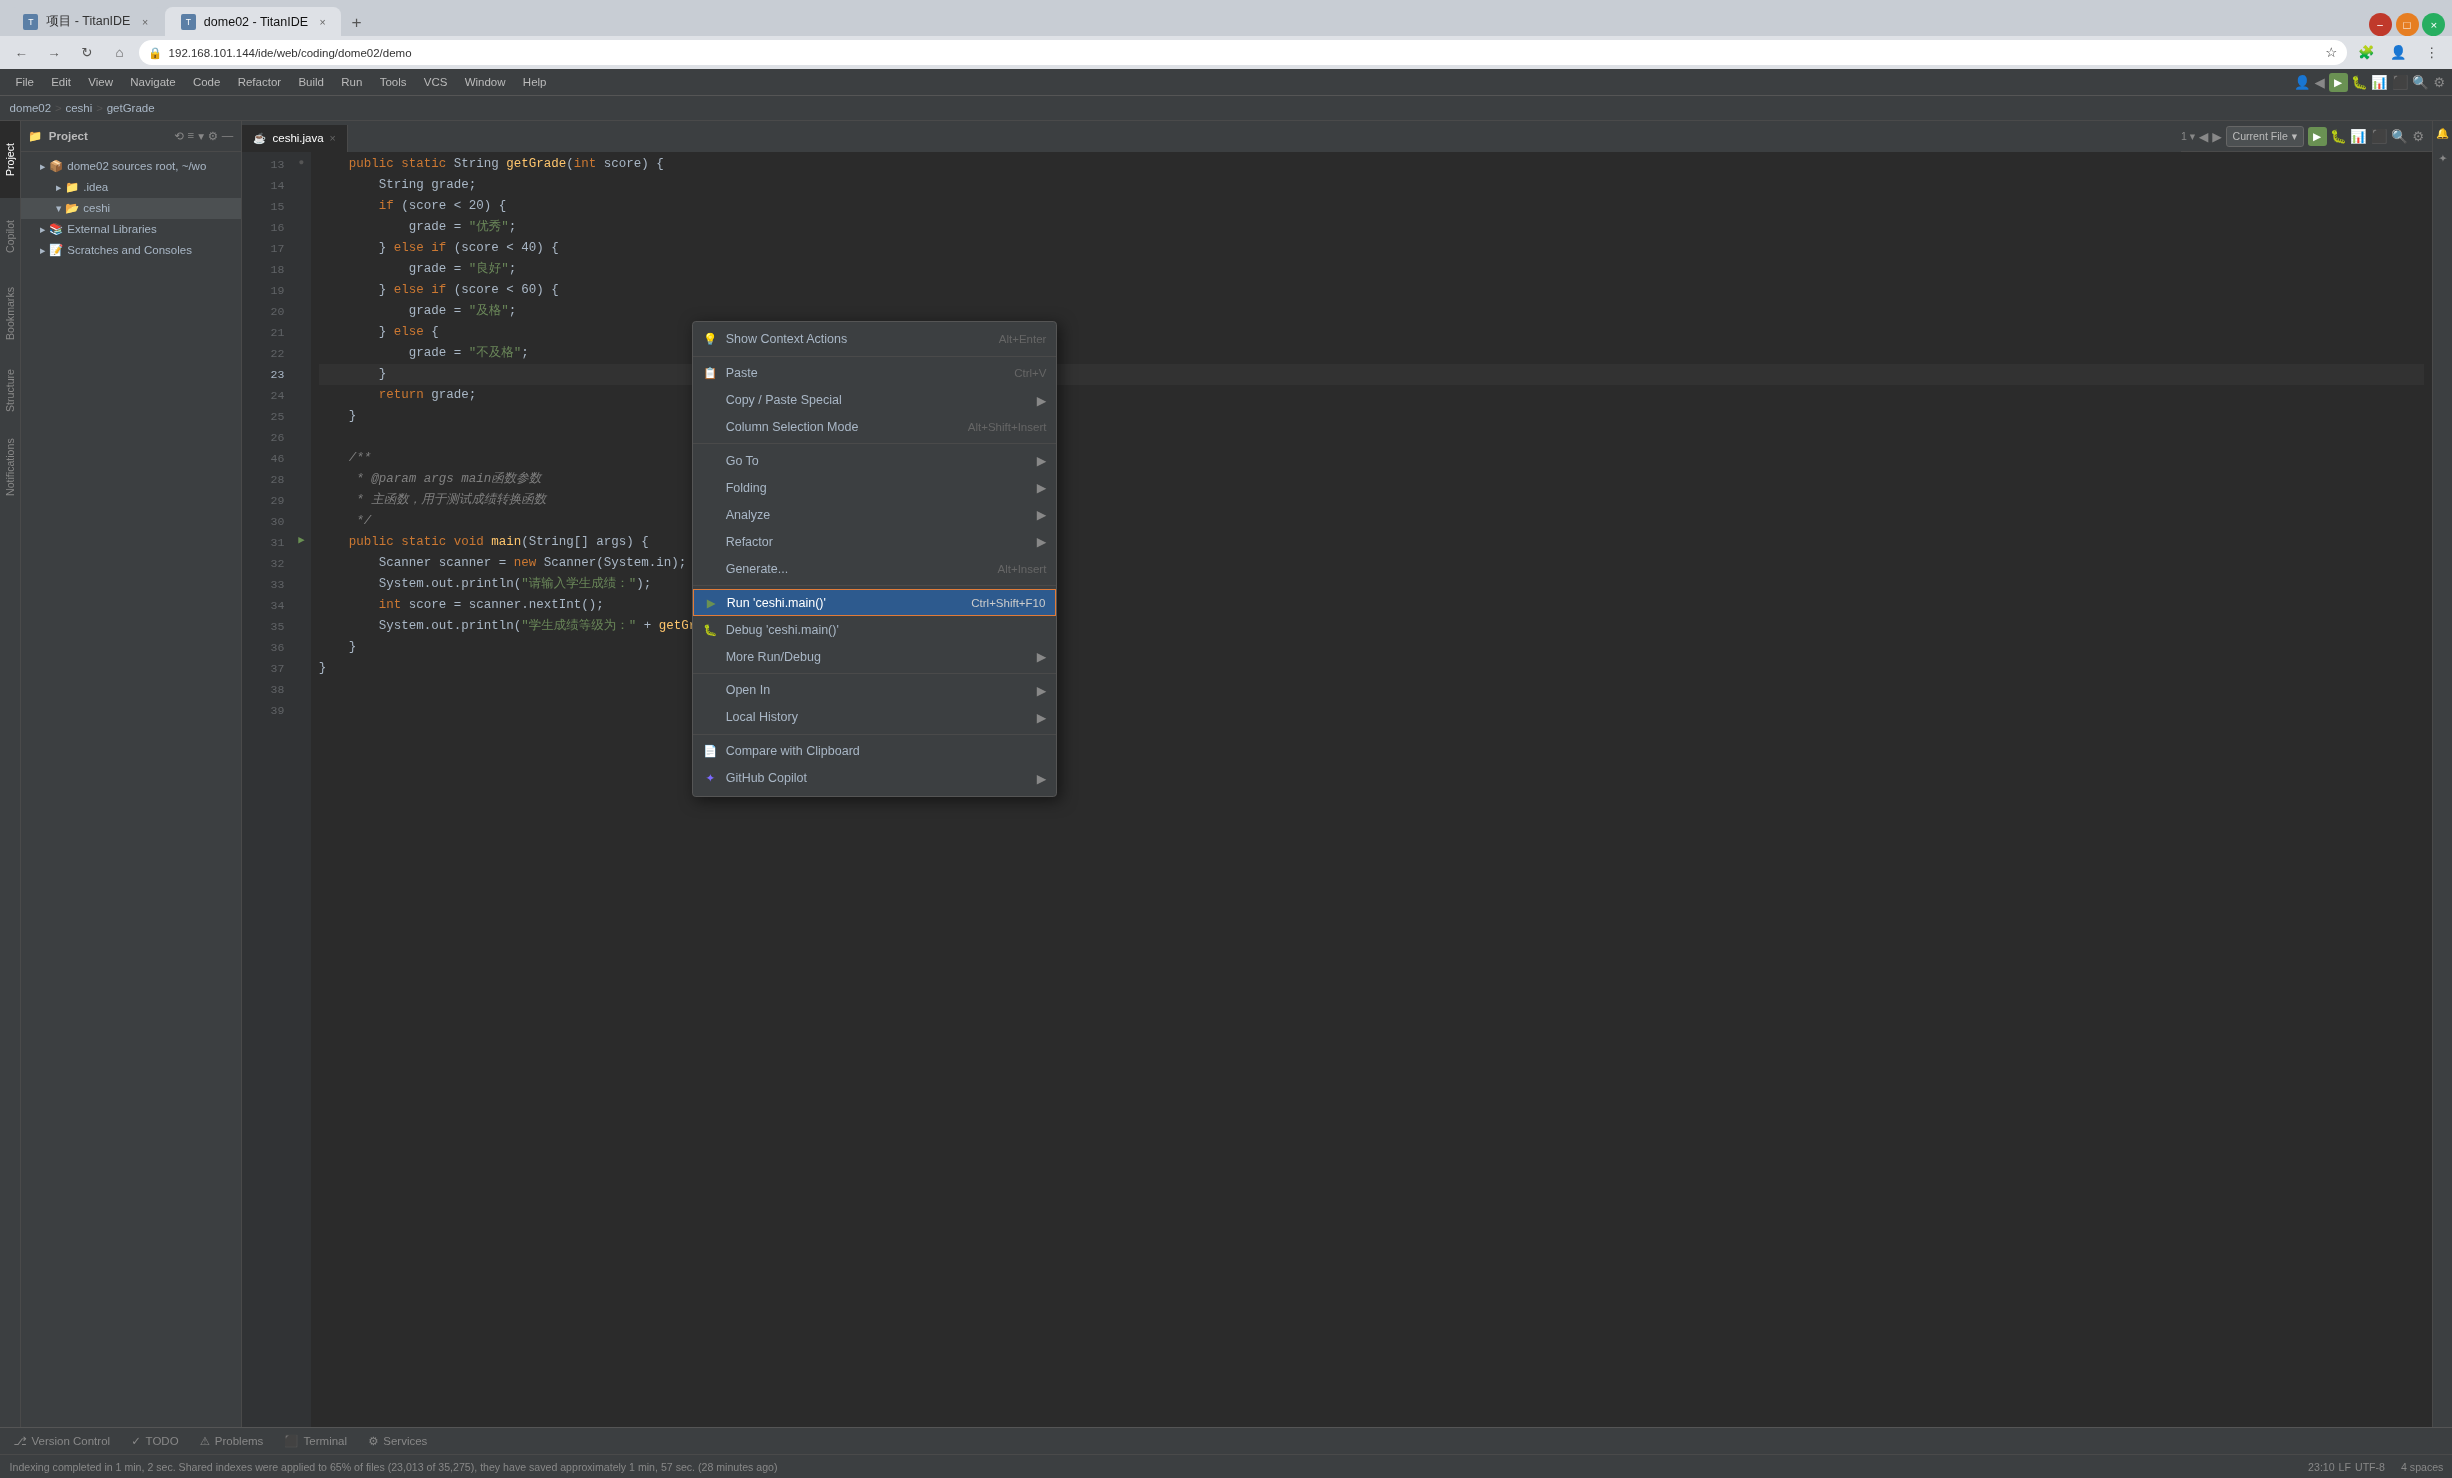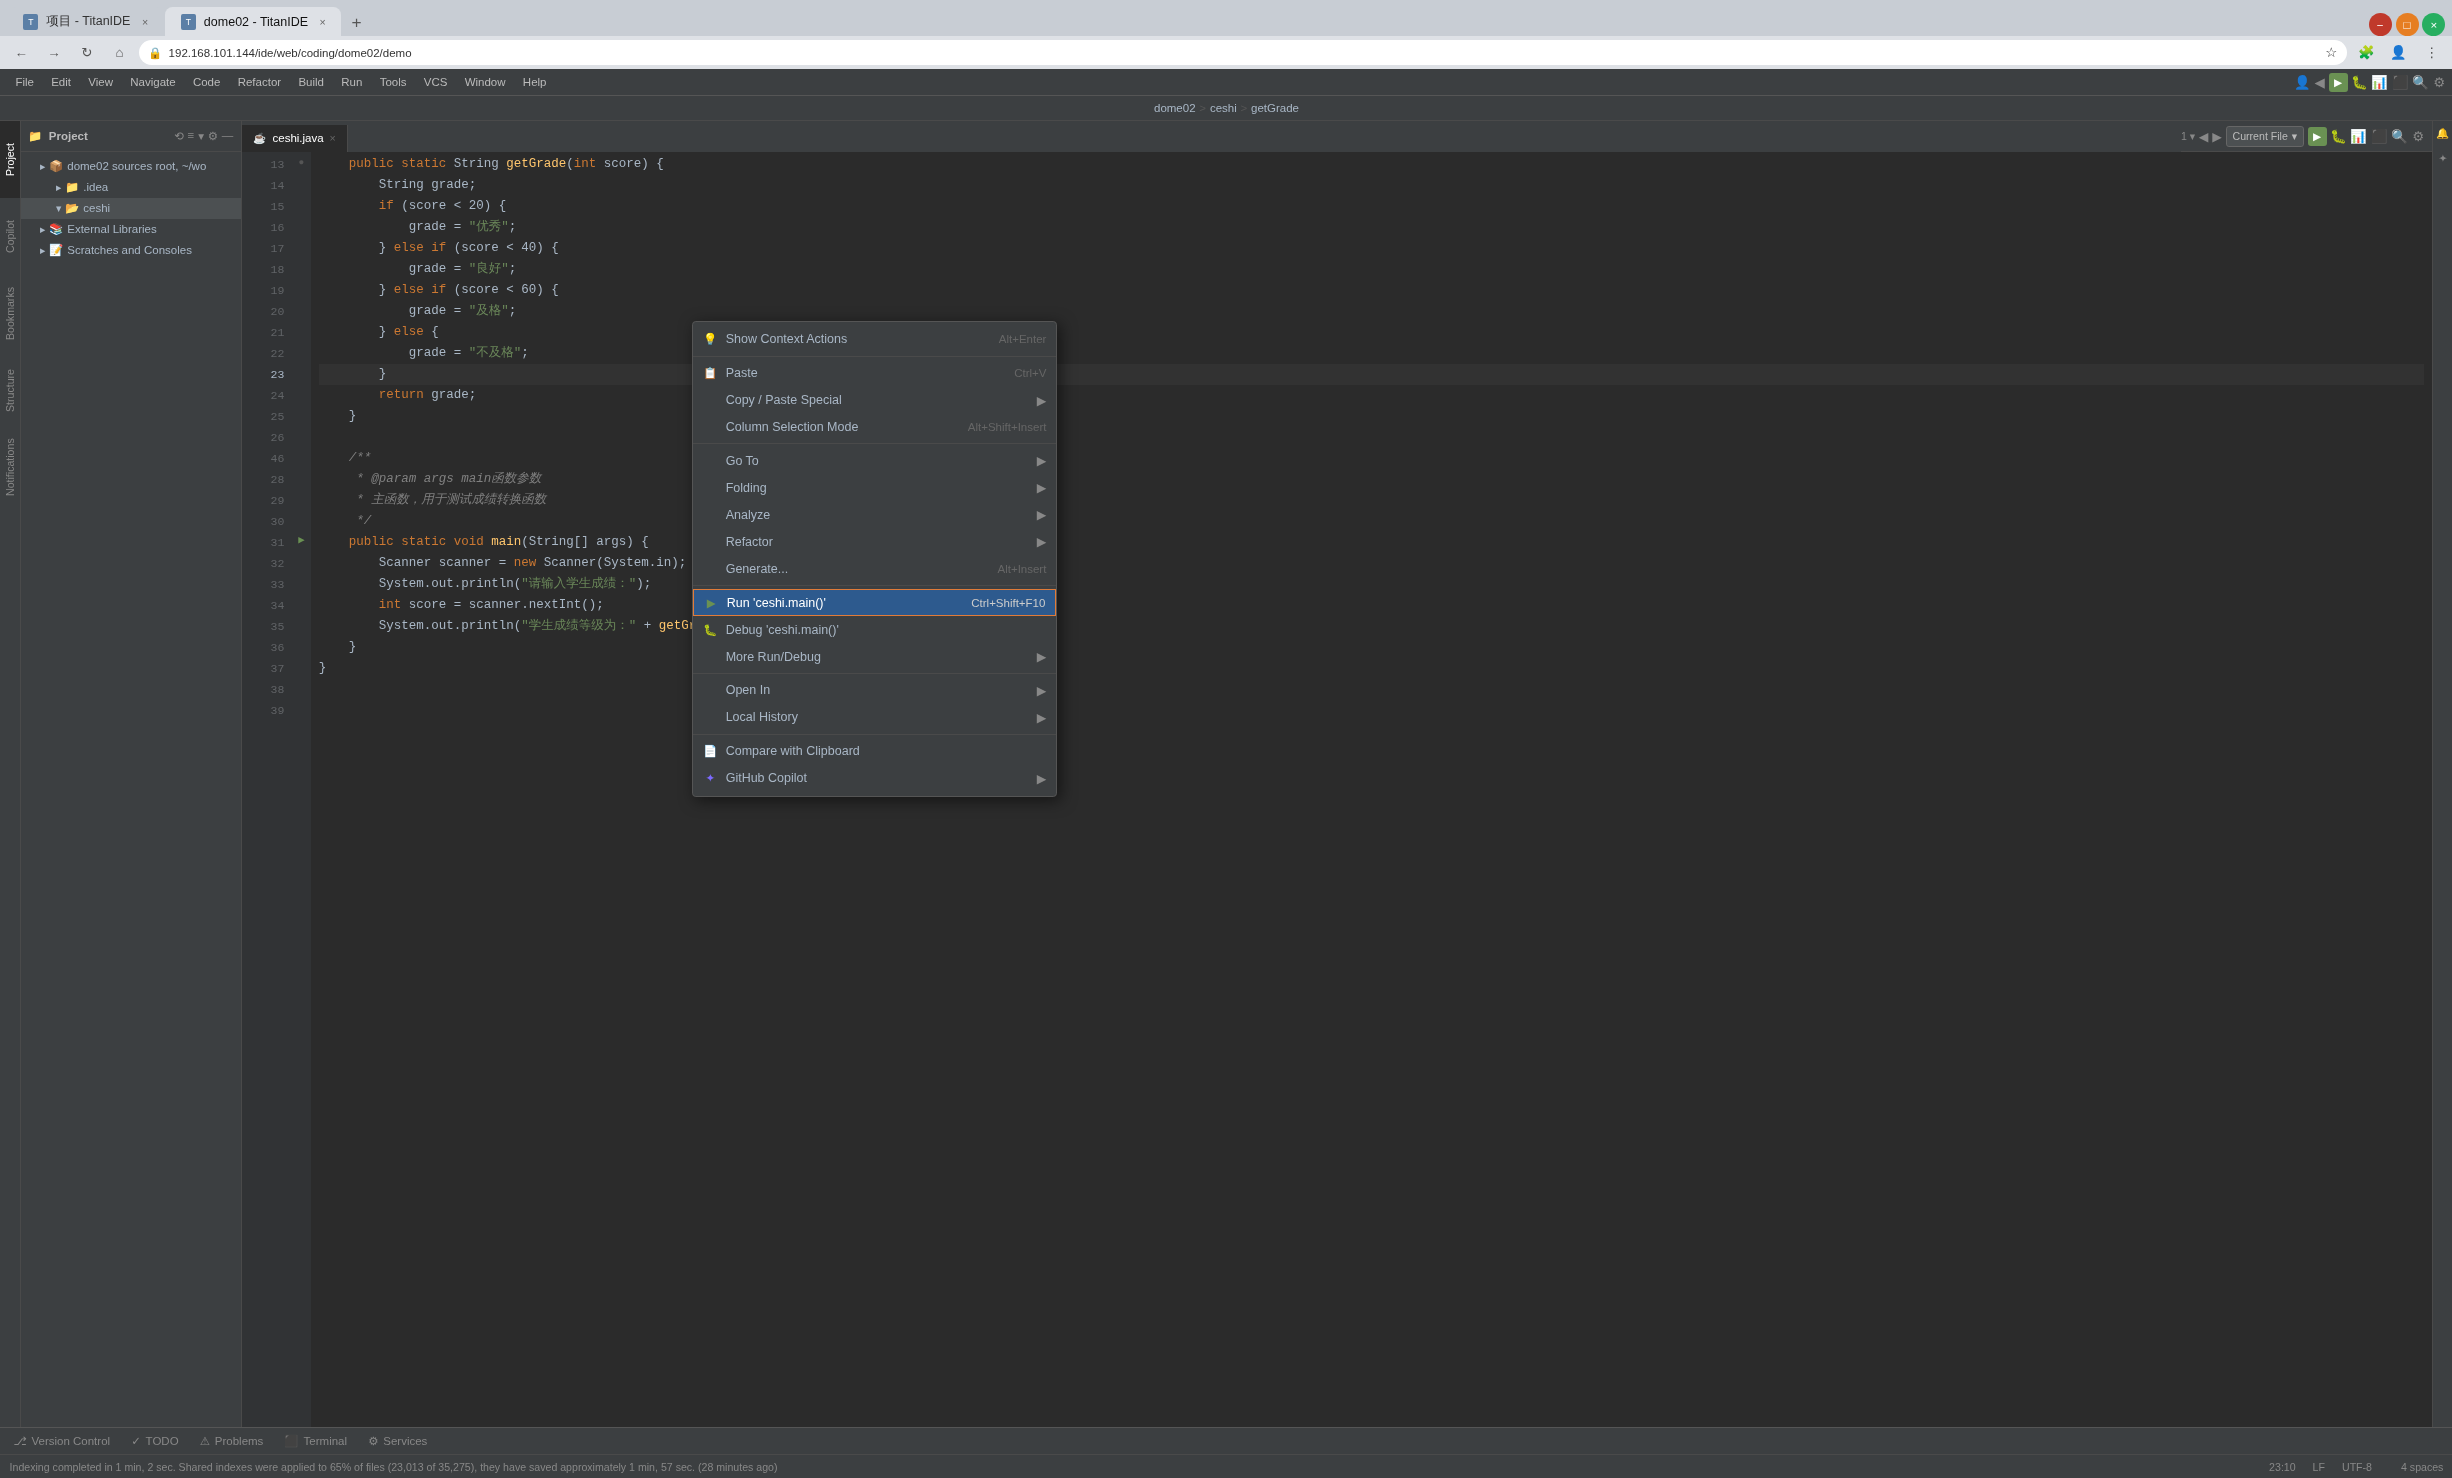--- a/index.html
+++ b/index.html
@@ -142,21 +142,20 @@
     .ide-breadcrumb {
       height: 25px;
       background: #3c3f41;
       display: flex;
       align-items: center;
       padding: 0 9.6px;
       gap: 3.8px;
       font-size: 11.5px;
       color: #888;
       border-bottom: 1px solid #4a4a4a;
-      justify-content: center;
     }
     .breadcrumb-sep { color: #555; }
 
     
     .ide-body {
       display: flex;
       flex: 1;
       overflow: hidden;
     }
 
@@ -310,21 +309,21 @@
       background: #3c3f41;
       display: flex;
       align-items: center;
       padding: 0 9.6px;
       font-size: 10.6px;
       color: #888;
       border-top: 1px solid #4a4a4a;
       gap: 9.6px;
     }
     .status-left { flex: 1; }
-    .status-right { display: flex; gap: 17px; }
+    .status-right { display: flex; gap: 4px; }
 
     
     .ide-bottombar {
       height: 27px;
       background: #3c3f41;
       display: flex;
       align-items: center;
       padding: 0 3.8px;
       gap: 1.9px;
       border-top: 1px solid #555;

